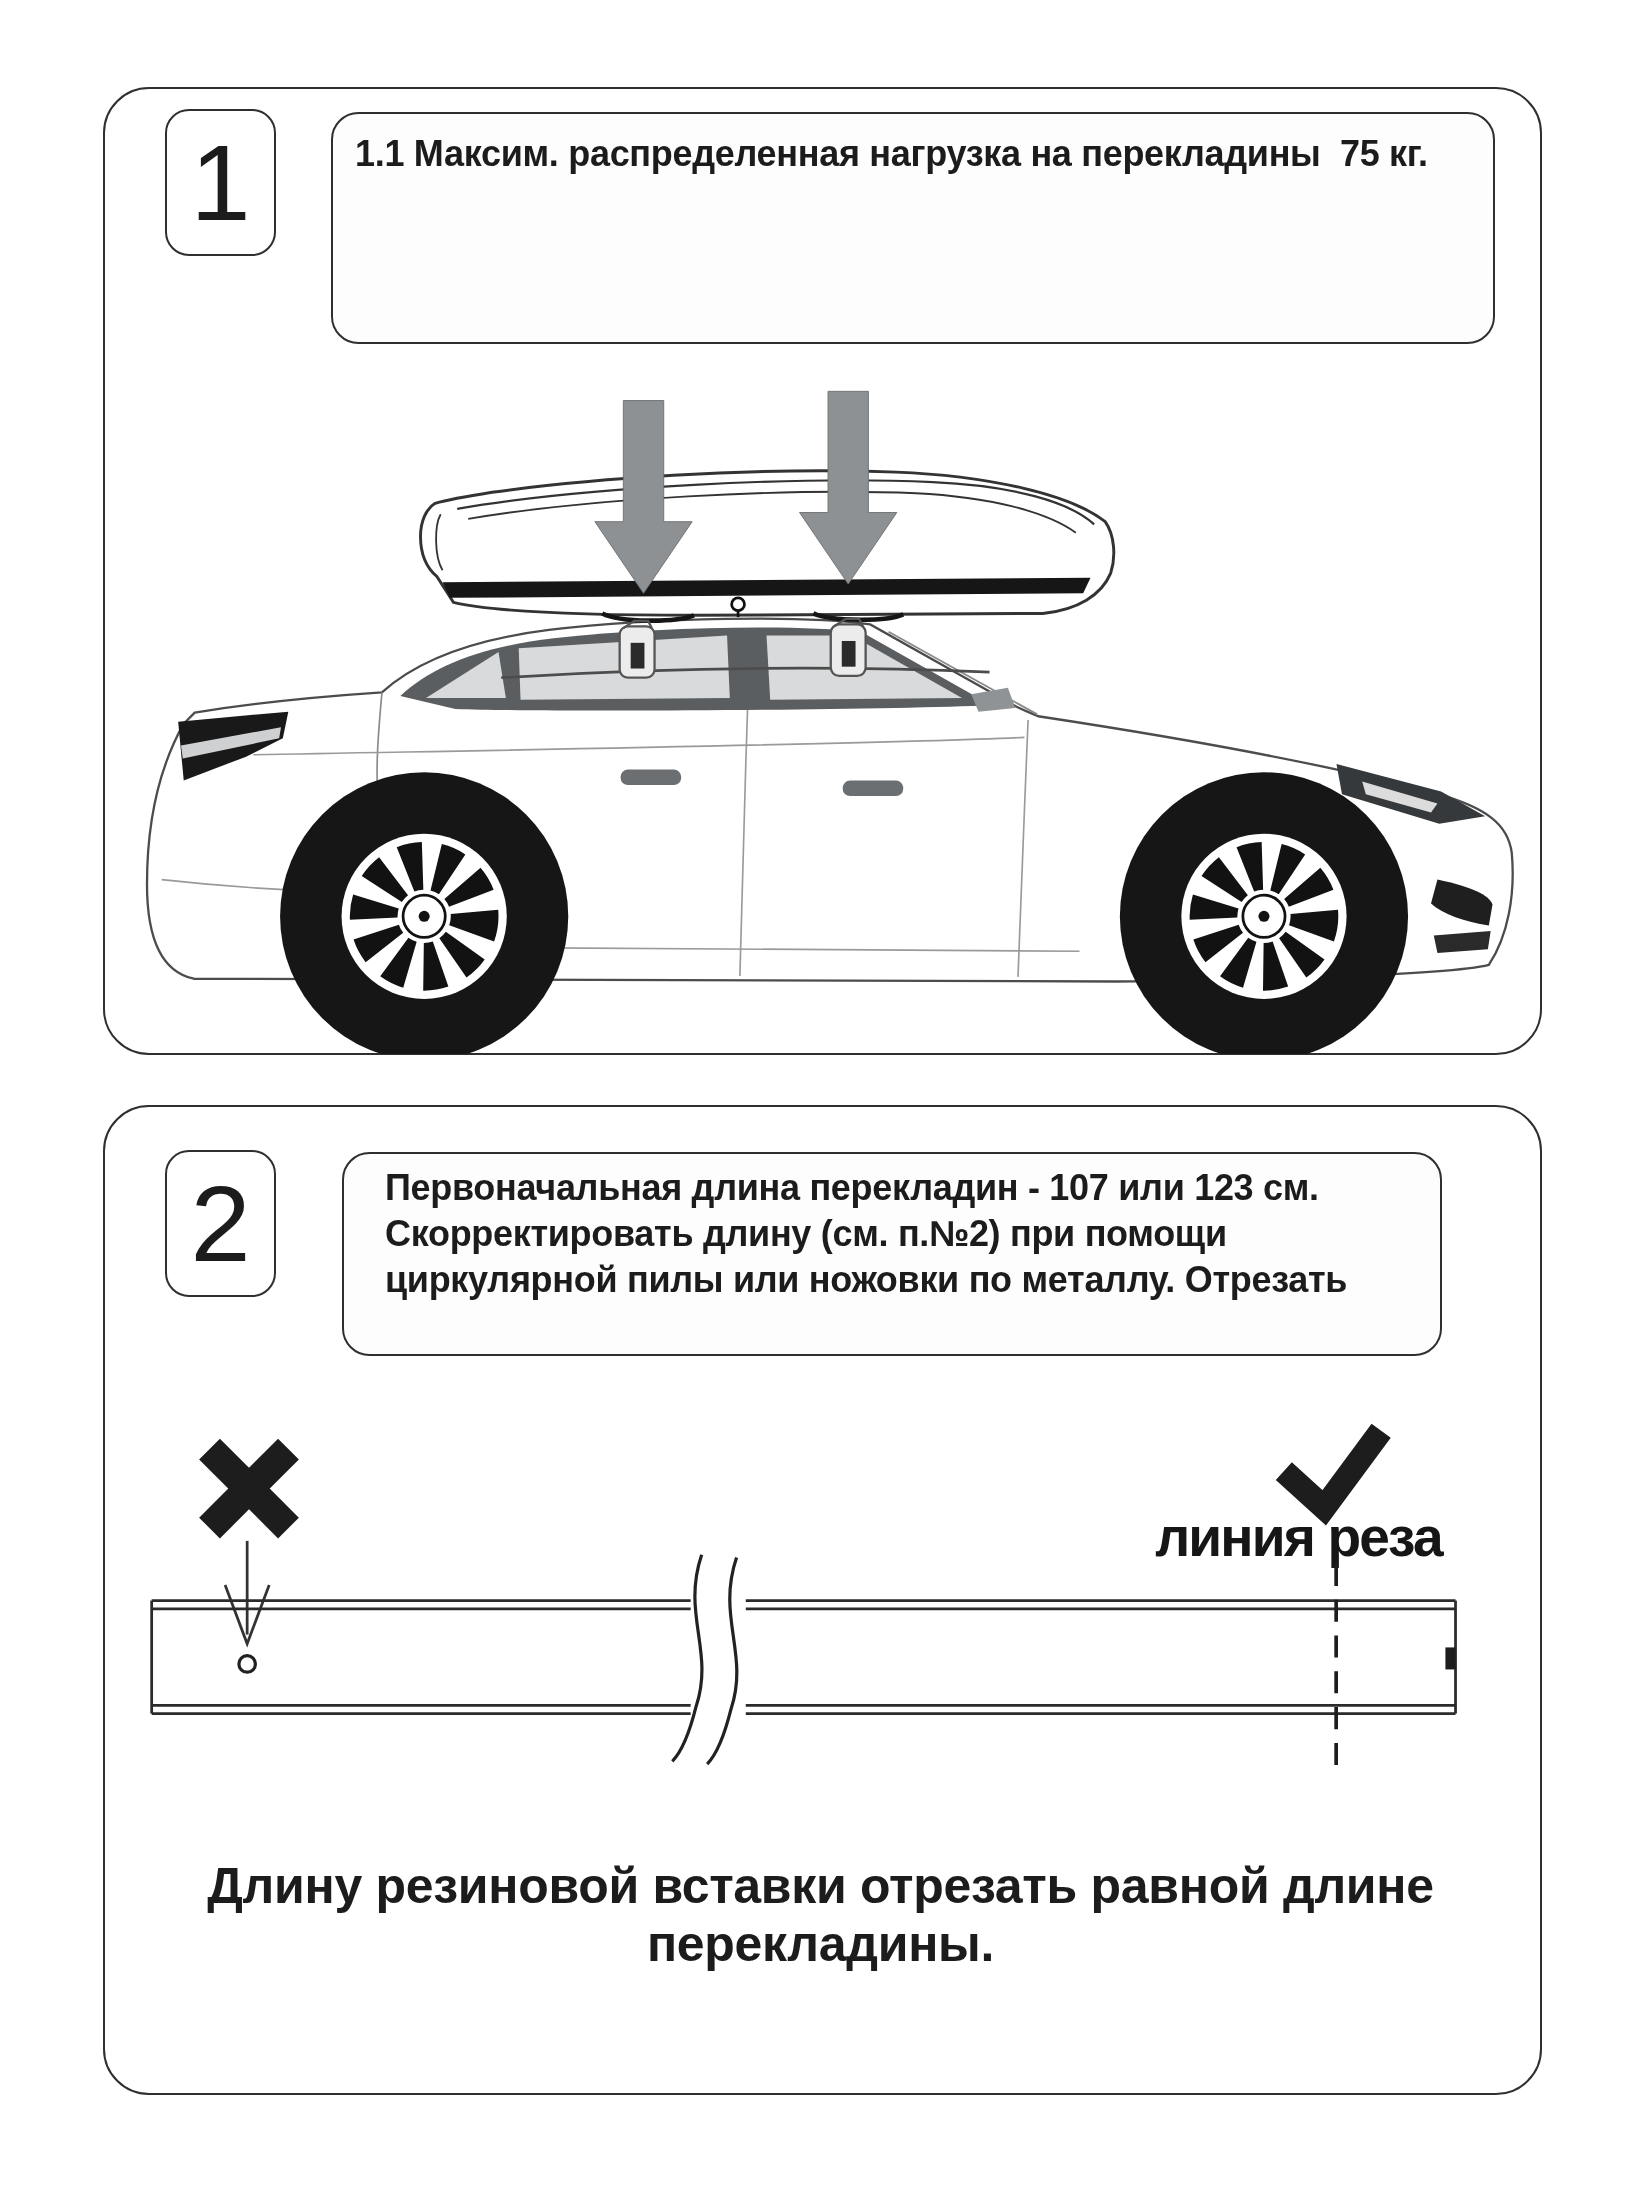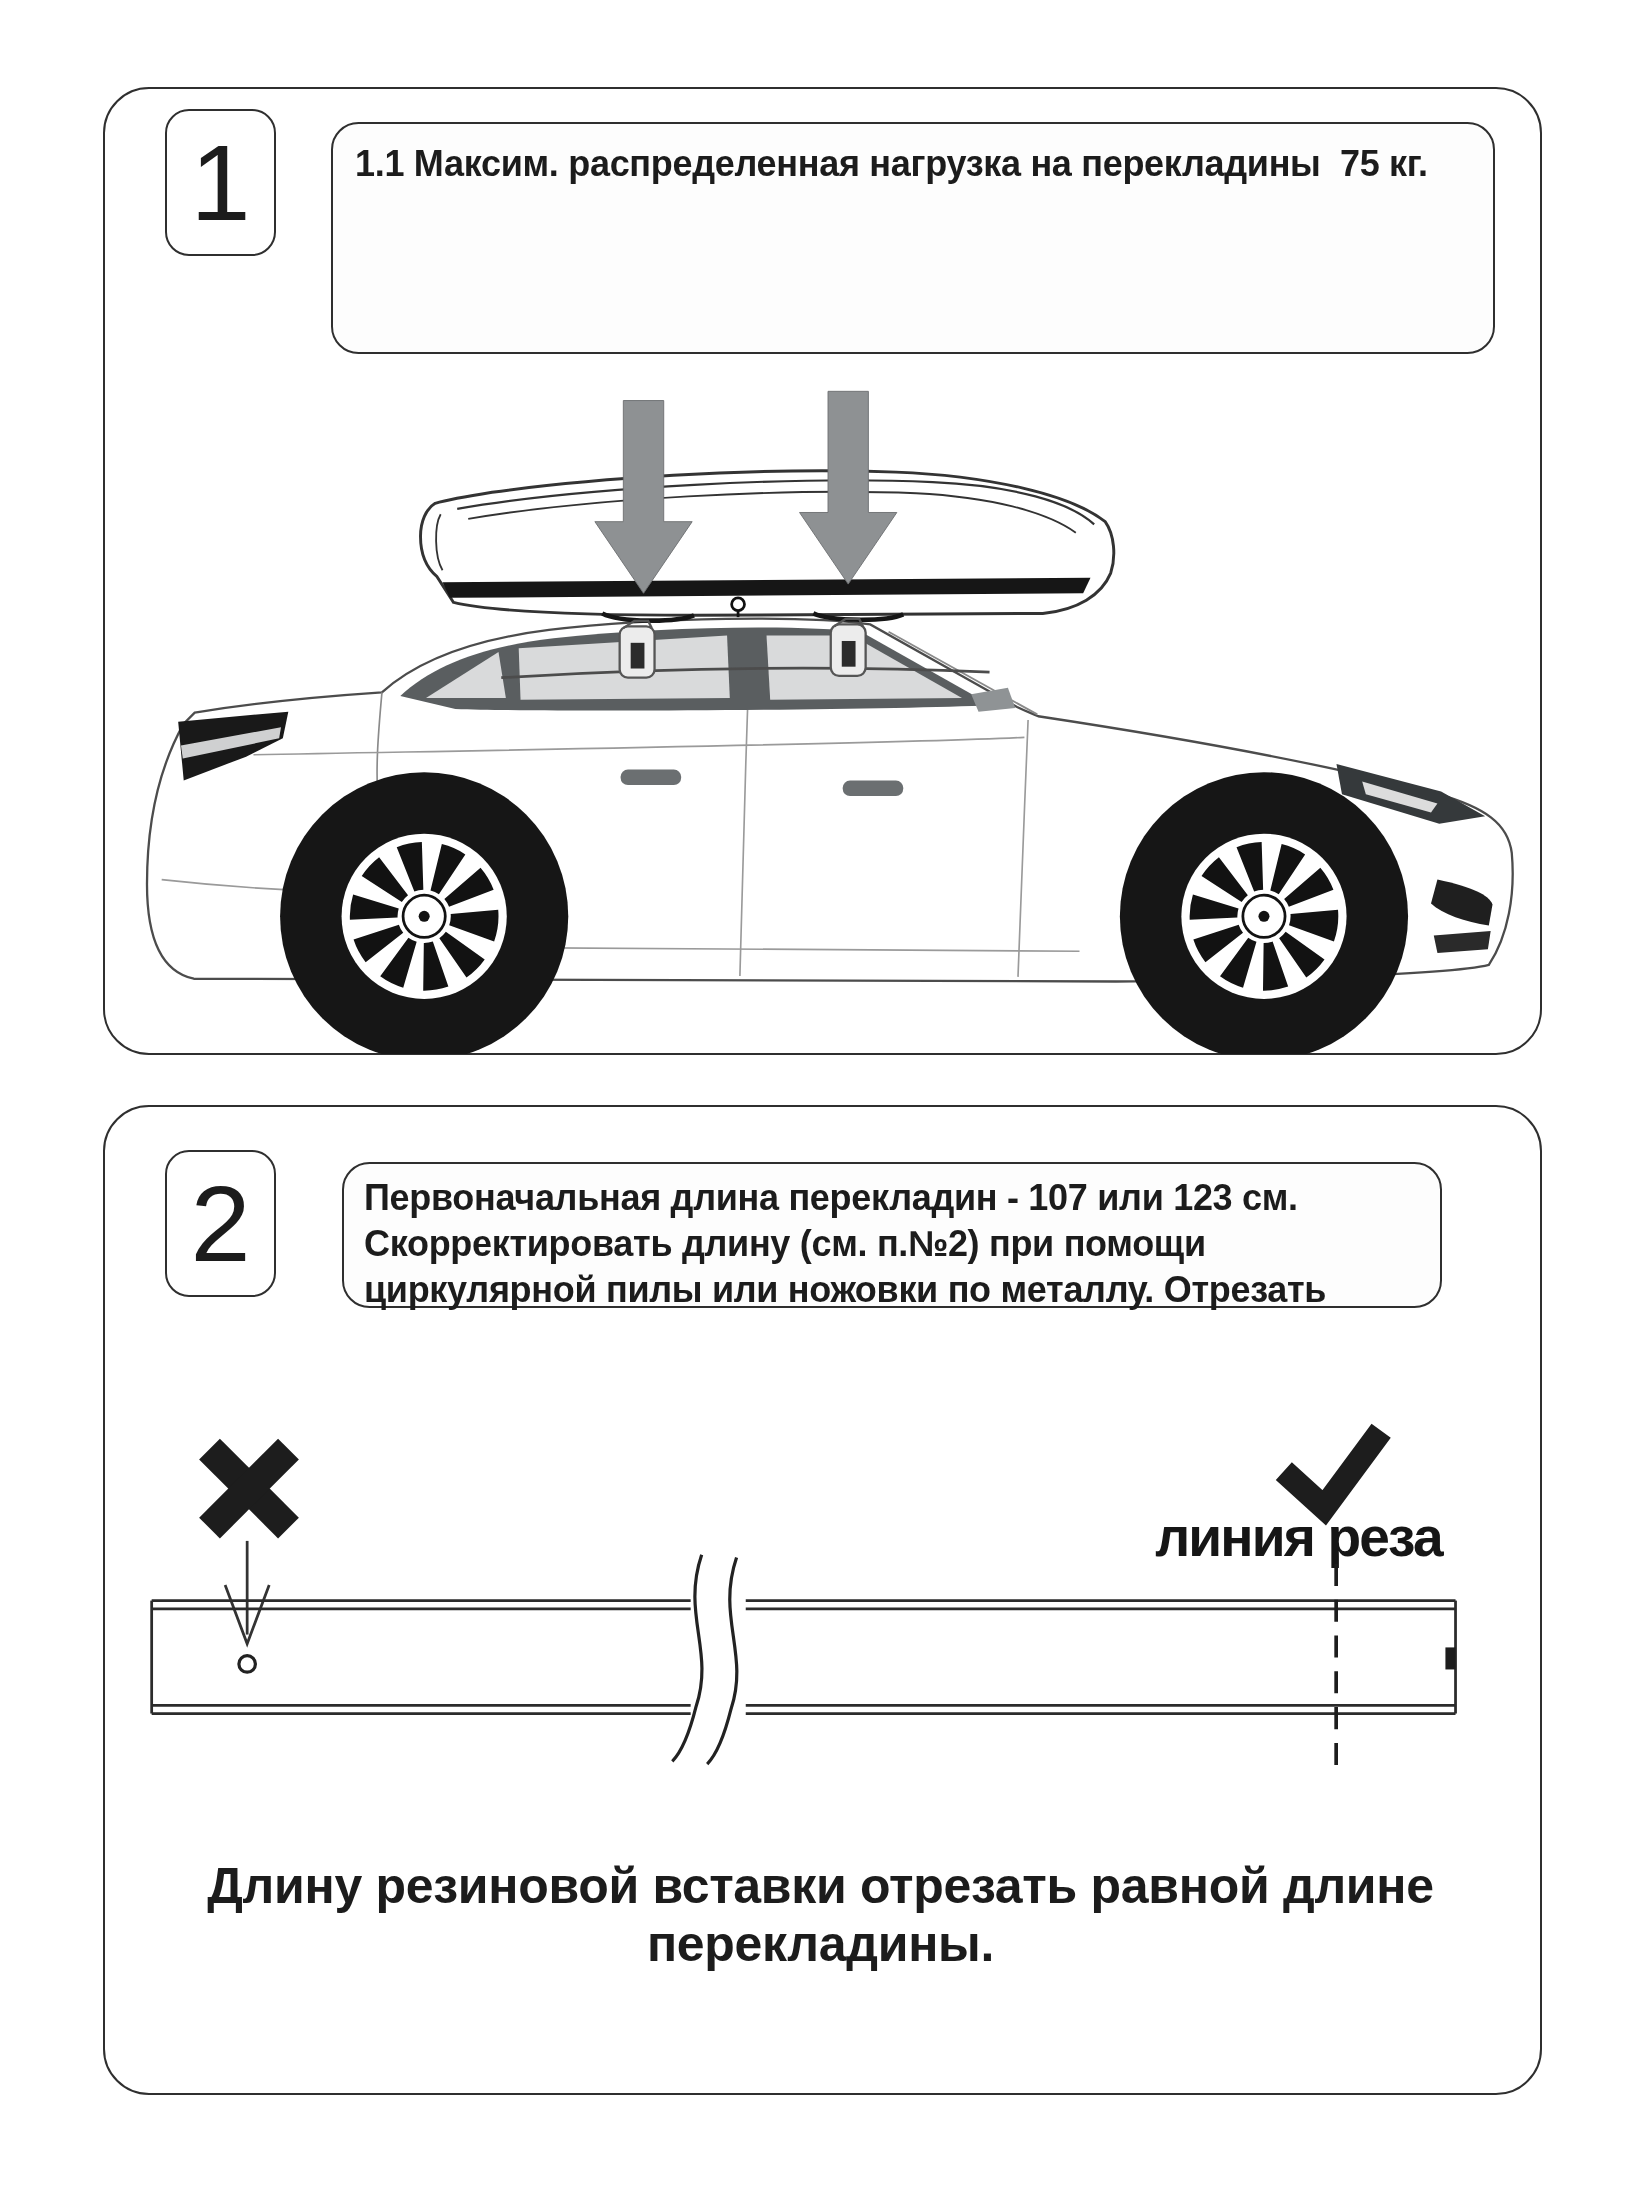--- a/index.html
+++ b/index.html
@@ -6,24 +6,24 @@
   .page{position:relative;width:1653px;height:2204px;background:#ffffff;
         font-family:"Liberation Sans",sans-serif;color:#1c1c1c;overflow:hidden;}
   .panel{position:absolute;border:2.8px solid #2f2f2f;border-radius:46px;background:#ffffff;}
   #panel-1{left:103px;top:87px;width:1435px;height:964px;}
   #panel-2{left:103px;top:1105px;width:1435px;height:986px;}
   .badge{position:absolute;border:2.8px solid #2f2f2f;border-radius:24px;background:#fff;
          display:flex;align-items:center;justify-content:center;
          font-size:108px;font-weight:400;line-height:1;}
   #badge-1{left:165px;top:109px;width:107px;height:143px;}
   #badge-2{left:165px;top:1150px;width:107px;height:143px;}
-  .textbox{position:absolute;border:2.8px solid #2f2f2f;border-radius:27.5px;background:#fdfdfd;margin-top:10px;}
+  .textbox{position:absolute;border:2.8px solid #2f2f2f;border-radius:27.5px;background:#fdfdfd;}
   #textbox-1{left:331px;top:112px;width:1164px;height:232px;padding:13px 22px;box-sizing:border-box;}
   #textbox-1 .tline{line-height:53px;font-size:36px;}
-  #textbox-2{left:342px;top:1152px;width:1100px;height:146px;padding:11px 20px;box-sizing:border-box;}
+  #textbox-2{left:342px;top:1152px;width:1100px;height:204px;padding:11px 41px;box-sizing:border-box;}
   #textbox-2 .tline{line-height:46px;font-size:36px;}
   .tline{font-weight:bold;white-space:pre;letter-spacing:-0.3px;}
   #car-illustration{position:absolute;left:106px;top:384px;}
   #cutting-diagram{position:absolute;left:103px;top:1403px;}
   #caption-2{position:absolute;left:103px;top:1857px;width:1435px;text-align:center;
              font-size:50px;font-weight:bold;letter-spacing:-0.3px;}
 </style>
 </head>
 <body>
 

